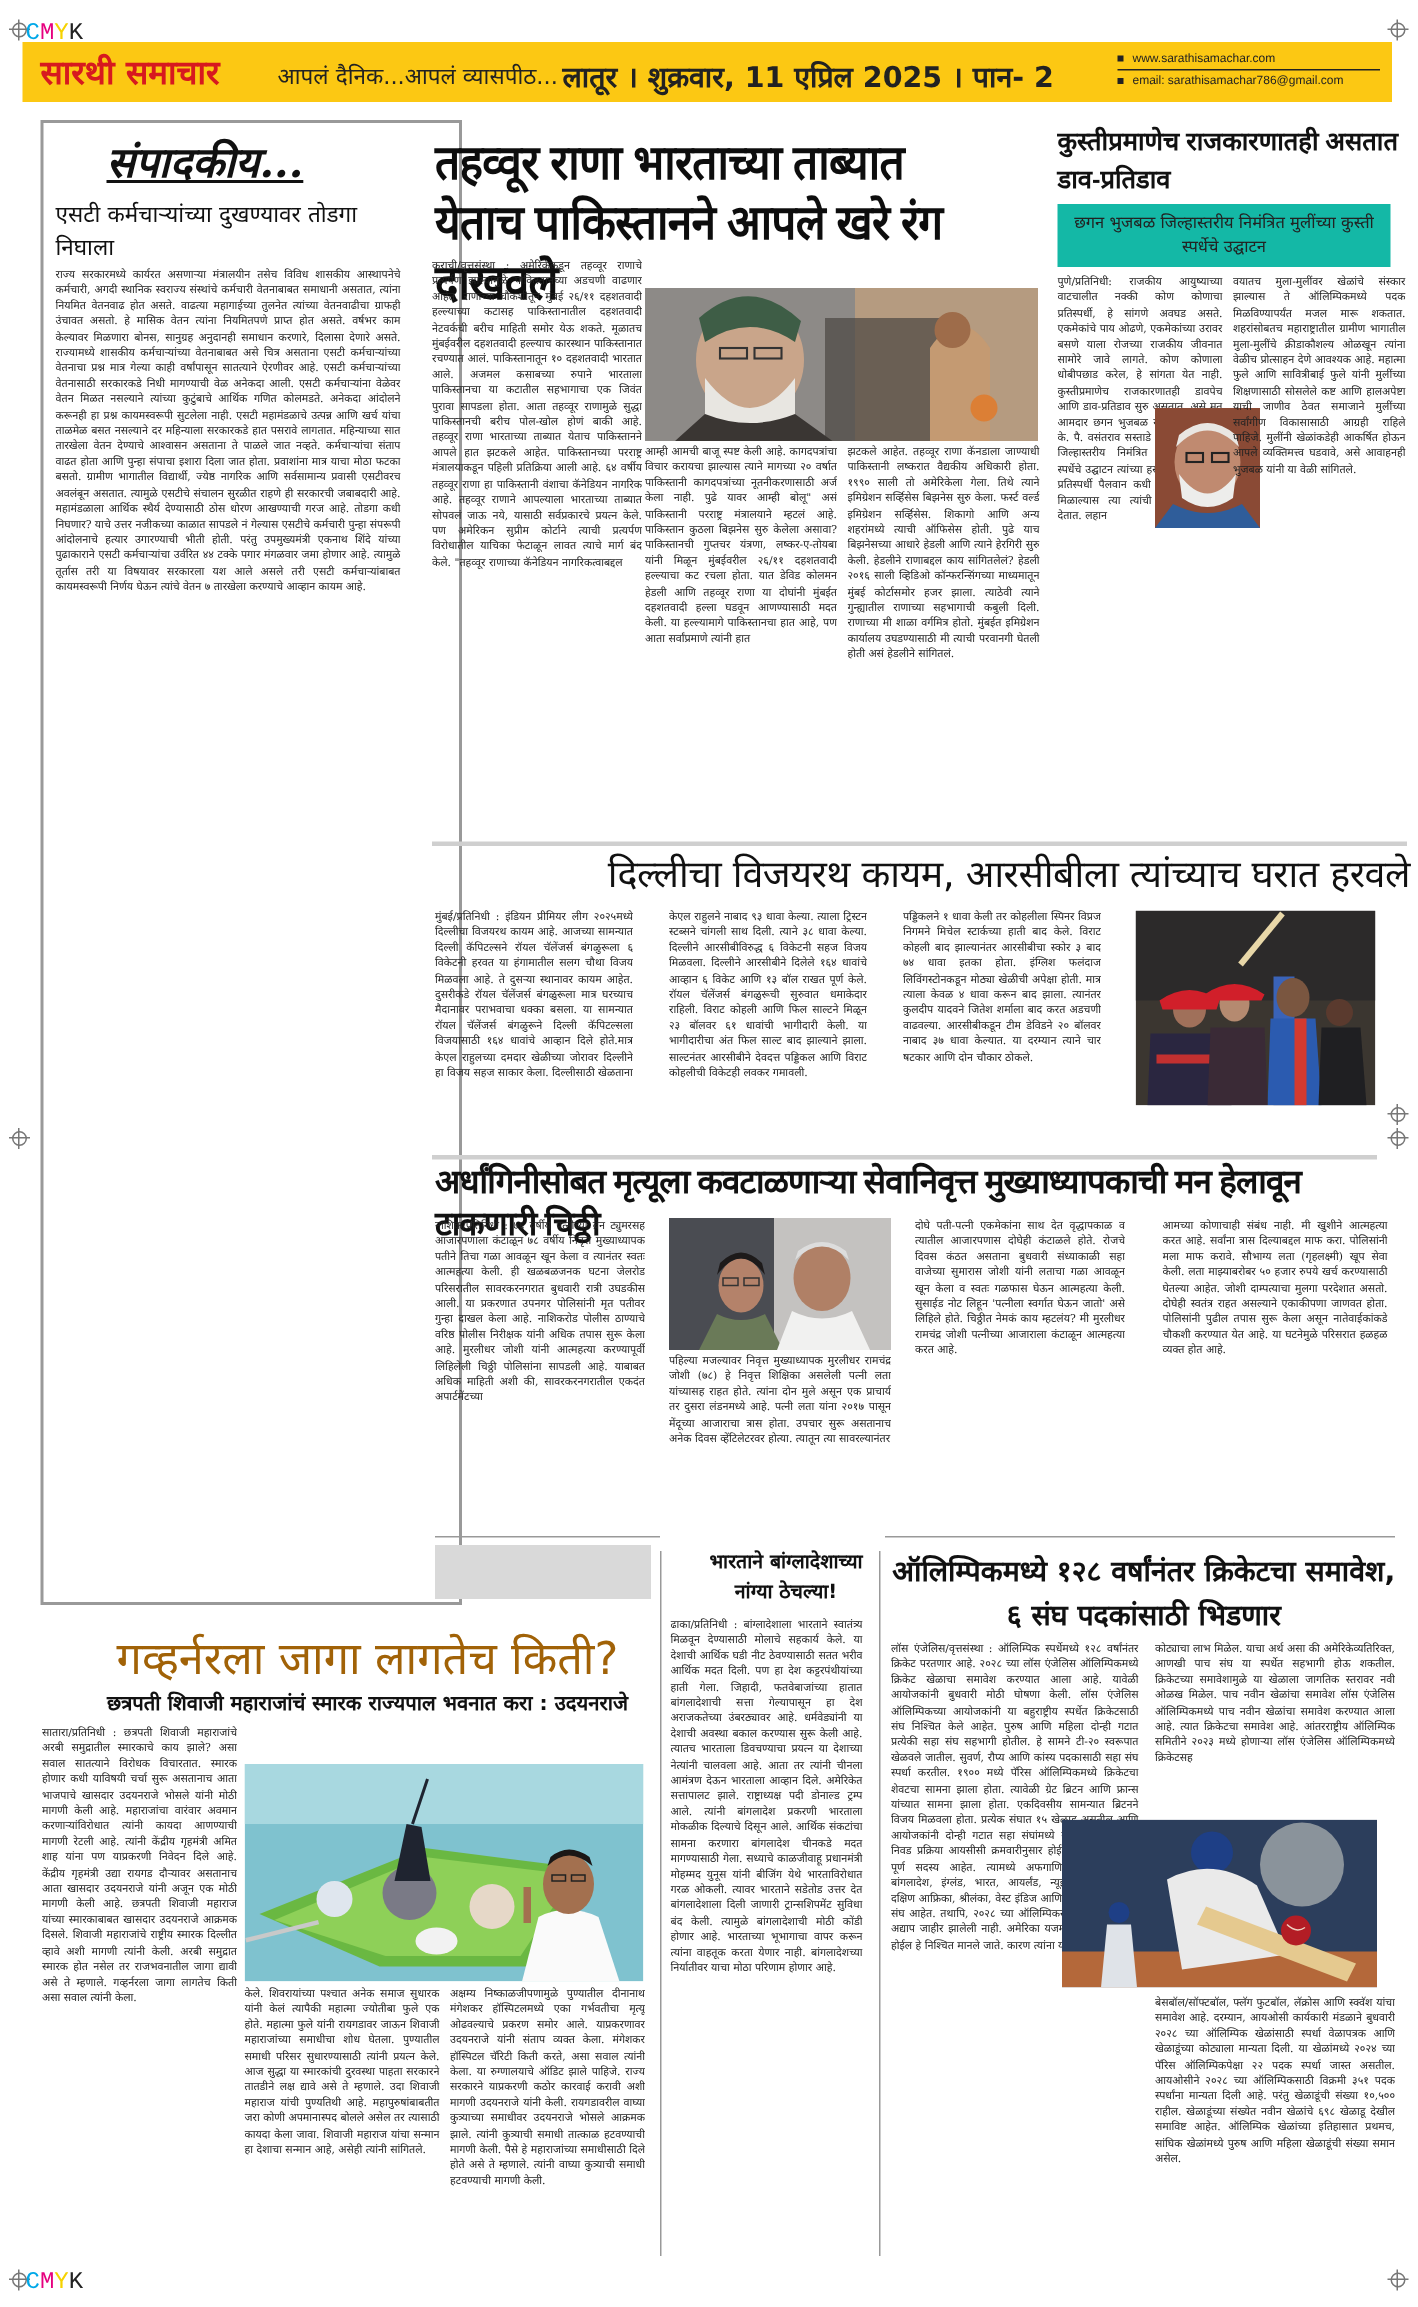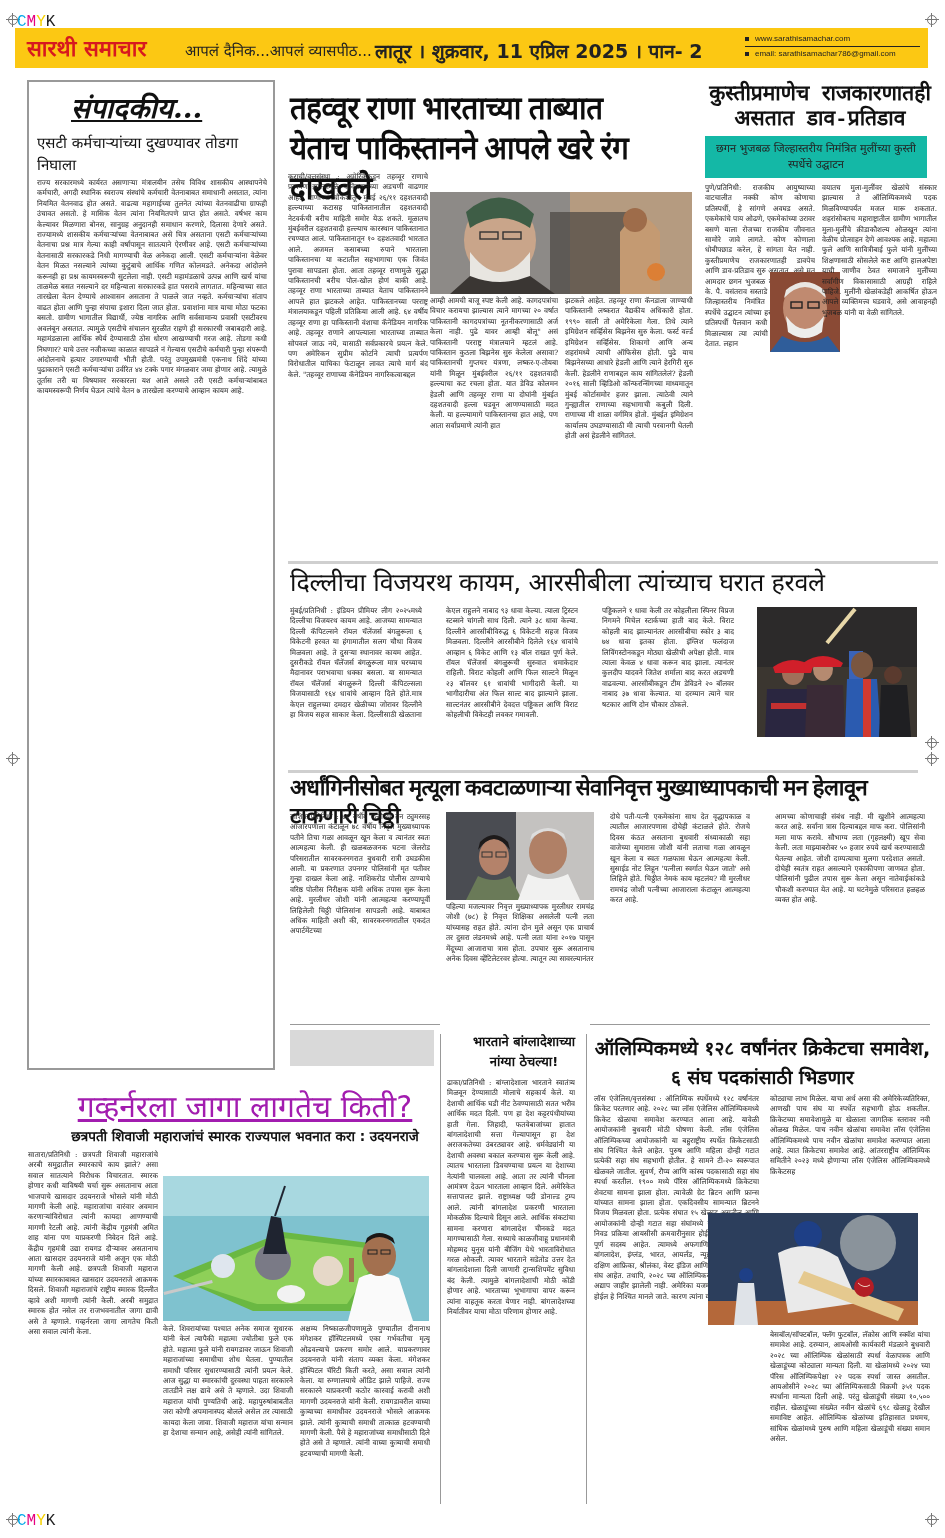--- a/index.html
+++ b/index.html
@@ -17,43 +17,43 @@
   .masthead { position: absolute; left: 15px; top: 28px; width: 913px; height: 40px; background: #fcc813; }
   .mast-name { position: absolute; left: 12px; top: 4px; font-family: "DejaVu Sans", sans-serif; font-weight: bold; font-size: 22px; color: #d7191f; }
   .mast-tag { position: absolute; left: 170px; top: 12px; font-family: "DejaVu Sans", sans-serif; font-size: 15px; color: #222; }
   .mast-date { position: absolute; left: 360px; top: 10px; font-family: "DejaVu Sans", sans-serif; font-size: 19px; font-weight: bold; color: #222; }
   .mast-contact { position: absolute; right: 8px; top: 4px; font-family: "Liberation Sans", sans-serif; font-size: 8px; color: #222; width: 175px; }
   .mast-contact div { line-height: 14px; }
   .mast-contact .sq { display: inline-block; width: 4px; height: 4px; background: #222; margin-right: 6px; vertical-align: middle; }
   .mast-contact .sep { border-bottom: 1px solid #222; }
 
   
-  .edit-box { position: absolute; left: 27px; top: 80px; width: 248px; height: 990px; border: 2px solid #999; background: #fff; }
+  .edit-box { position: absolute; left: 27px; top: 80px; width: 281px; height: 990px; border: 2px solid #999; background: #fff; }
   .edit-title { position: absolute; left: 42px; top: 6px; font-family: "DejaVu Serif", serif; font-style: italic; font-weight: bold; font-size: 28px; color: #111; text-decoration: underline; }
   .edit-headline { position: absolute; left: 8px; top: 50px; font-family: "DejaVu Sans", sans-serif; font-size: 15px; line-height: 22px; color: #111; width: 230px; }
   .body-text { font-family: "DejaVu Serif", serif; font-size: 7.2px; line-height: 10.4px; color: #222; text-align: justify; overflow: hidden; }
   .edit-body { position: absolute; left: 8px; top: 96px; width: 230px; height: 885px; }
 
   
   .hl-black { font-family: "Liberation Sans", sans-serif; font-weight: bold; color: #0d0d0d; letter-spacing: -0.5px; transform-origin: left top; }
   .hl-rana { position: absolute; left: 290px; top: 88px; font-size: 32px; line-height: 40px; width: 410px; transform: scaleX(0.92); }
-  .hl-kusti { position: absolute; left: 705px; top: 82px; width: 230px; font-family: Liberation Mono, monospace; font-weight: bold; font-size: 21px; line-height: 25px; text-align: center; }
+  .hl-kusti { position: absolute; left: 705px; top: 82px; width: 230px; font-family: Liberation Sans, sans-serif; font-weight: bold; font-size: 17px; line-height: 25px; text-align: left; }
   .sub-kusti { position: absolute; left: 705px; top: 136px; width: 222px; height: 42px; background: #14b8a6; font-family: "DejaVu Sans", sans-serif; font-size: 11px; line-height: 16px; text-align: center; padding-top: 5px; color: #222; }
 
   .col { position: absolute; }
   .img { position: absolute; overflow: hidden; }
 
   .hr { position: absolute; height: 3px; background: #cfcfcf; }
 
-  .hl-delhi { position: absolute; left: 290px; top: 566px; font-family: "DejaVu Sans", sans-serif; font-size: 25px; line-height: 34px; color: #111; width: 650px; letter-spacing: -0.3px; }
+  .hl-delhi { position: absolute; left: 290px; top: 566px; font-family: "DejaVu Sans", sans-serif; font-size: 25px; line-height: 34px; color: #111; width: 650px; letter-spacing: -0.3px; text-align: right; }
   .hl-chitthi { position: absolute; left: 290px; top: 774px; font-family: "Liberation Sans", sans-serif; font-weight: bold; font-size: 22px; line-height: 28px; color: #111; width: 650px; letter-spacing: -0.6px; }
 
   .gray-box { position: absolute; left: 290px; top: 1030px; width: 144px; height: 36px; background: #d9d9d9; }
 
-  .hl-governor { position: absolute; left: 40px; top: 1088px; font-family: "DejaVu Sans", sans-serif; font-size: 30px; line-height: 38px; color: #a21caf; width: 410px; text-align: center; text-decoration: underline; }
+  .hl-governor { position: absolute; left: 40px; top: 1088px; font-family: "DejaVu Sans", sans-serif; font-size: 30px; line-height: 38px; color: #a16207; width: 410px; text-align: center; }
   .sub-governor { position: absolute; left: 25px; top: 1126px; font-family: "DejaVu Sans", sans-serif; font-weight: bold; font-size: 13.5px; line-height: 20px; color: #111; width: 440px; text-align: center; }
 
   .hl-bangla { position: absolute; left: 460px; top: 1032px; font-family: "DejaVu Sans", sans-serif; font-weight: bold; font-size: 13px; line-height: 20px; color: #111; width: 128px; text-align: center; }
   .vline { position: absolute; width: 1px; background: #999; }
 
   .hl-olympic { position: absolute; left: 590px; top: 1034px; font-family: "DejaVu Sans", sans-serif; font-weight: bold; font-size: 19px; line-height: 29px; color: #111; width: 345px; text-align: center; }
 </style>
 </head>
 <body>
 

